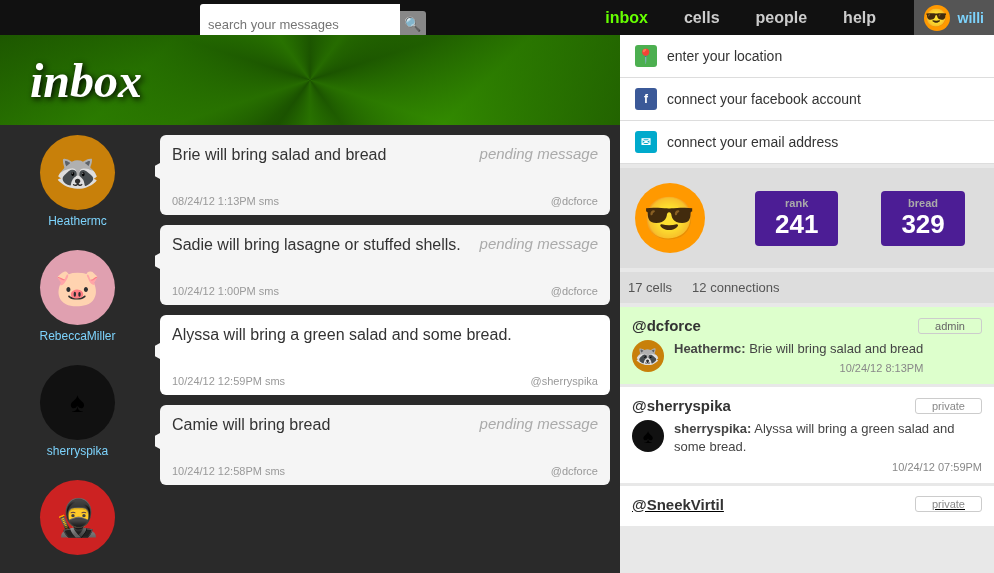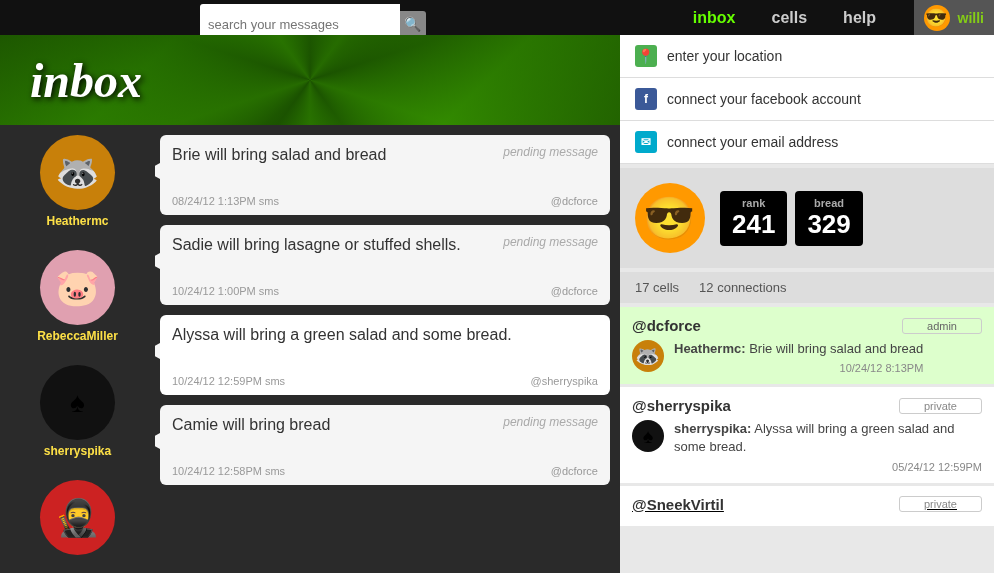--- a/index.html
+++ b/index.html
@@ -74,21 +74,21 @@
       cursor: pointer;
     }
     #user-avatar {
       width: 26px; height: 26px;
       border-radius: 50%;
       background: #f90;
       overflow: hidden;
       display: flex; align-items: center; justify-content: center;
       font-size: 18px;
     }
-    #user-name { color: #84cc16; font-size: 14px; font-weight: bold; }
+    #user-name { color: #7dd3fc; font-size: 14px; font-weight: bold; }
 
     
     #main {
       display: flex;
       height: 538px;
     }
 
     
     #left-panel {
       width: 620px;
@@ -149,25 +149,24 @@
     .avatar-circle {
       width: 75px;
       height: 75px;
       border-radius: 50%;
       overflow: hidden;
       background: #444;
       display: flex; align-items: center; justify-content: center;
       font-size: 36px;
     }
     .avatar-name {
-      color: #fde047;
+      color: #7dd3fc;
       font-size: 12px;
       margin-top: 4px;
       text-align: center;
-      font-weight: bold;
     }
 
     #messages-list {
       flex: 1;
       display: flex;
       flex-direction: column;
       gap: 0;
       padding: 10px 10px 0 5px;
       overflow: hidden;
     }
@@ -188,21 +187,21 @@
       position: absolute;
       left: -14px;
       top: 28px;
       border-width: 8px 14px 8px 0;
       border-style: solid;
       border-color: transparent #f5f5f5 transparent transparent;
     }
     .message-bubble.highlighted { background: #fff; }
     .msg-header { display: flex; justify-content: space-between; align-items: flex-start; }
     .msg-text { font-size: 16px; color: #333; line-height: 1.3; flex: 1; }
-    .msg-status { font-size: 12px; color: #aaa; font-style: italic; white-space: nowrap; margin-left: 16px; text-align: center; }
+    .msg-status { font-size: 15px; color: #aaa; font-style: italic; white-space: nowrap; margin-left: 16px; text-align: center; }
     .msg-footer { display: flex; justify-content: space-between; align-items: center; margin-top: 4px; }
     .msg-time { font-size: 11px; color: #999; }
     .msg-author { font-size: 11px; color: #999; }
 
     
     #right-panel {
       width: 374px;
       background: #e8e8e8;
       overflow-y: auto;
       overflow-x: hidden;
@@ -251,33 +250,34 @@
       background: #f90;
       display: flex; align-items: center; justify-content: center;
       font-size: 42px;
       flex-shrink: 0;
     }
     #profile-stats {
       display: flex;
       gap: 8px;
     }
     .stat-box {
-      background: #000000;
+      background: #4c1d95;
       color: #fff;
-      padding: 6px 12px;
+      padding: 6px 20px;
       border-radius: 4px;
       text-align: center;
+      margin-left: 35px;
     }
     .stat-label { font-size: 11px; color: #aaa; font-weight: bold; }
     .stat-value { font-size: 26px; font-weight: bold; color: #fff; }
 
     #profile-bottom {
       display: flex;
       gap: 20px;
-      padding: 8px 15px;
+      padding: 8px 8px;
       background: #ddd;
       font-size: 13px;
       color: #555;
       margin-bottom: 4px;
     }
 
     
     .cell-item {
       background: #fff;
       padding: 10px 12px;
@@ -288,21 +288,21 @@
     .cell-header {
       display: flex;
       justify-content: space-between;
       align-items: center;
       margin-bottom: 6px;
     }
     .cell-handle { font-size: 15px; font-weight: bold; color: #333; }
     .cell-badge {
       font-size: 11px;
       color: #888;
-      padding: 1px 24px;
+      padding: 1px 16px;
       border: 1px solid #ccc;
       border-radius: 3px;
     }
     .cell-badge.admin-badge { color: #666; }
     .cell-content {
       display: flex;
       gap: 10px;
       align-items: flex-start;
     }
     .cell-avatar {
@@ -323,20 +323,21 @@
 <div id="top-nav">
   <div id="search-container">
     <input id="search-input" type="text" placeholder="search your messages" style="">
     <button id="search-btn">
       <span>🔍</span>
     </button>
   </div>
   <div id="nav-links">
     <span class="nav-link active">inbox</span>
     <span class="nav-link">cells</span>
+    <span class="nav-link">people</span>
     <span class="nav-link">help</span>
   </div>
   <div id="user-area">
     <div id="user-avatar">😎</div>
     <span id="user-name">willi</span>
   </div>
 </div>
 
 <div id="main">
 
@@ -473,21 +474,21 @@
         <span class="cell-handle">@sherryspika</span>
         <span class="cell-badge">private</span>
       </div>
       <div class="cell-content">
         <div class="cell-avatar" style="background:#111;font-size:20px;">♠</div>
         <div>
           <div class="cell-text">
             <span class="cell-username">sherryspika:</span>
             <span>Alyssa will bring a green salad and some bread.</span>
           </div>
-          <div class="cell-timestamp">05/24/12 12:59PM</div>
+          <div class="cell-timestamp">10/24/12 07:59PM</div>
         </div>
       </div>
     </div>
 
     <div class="cell-item" style="overflow:hidden; max-height:40px;text-decoration:underline;">
       <div class="cell-header">
         <span class="cell-handle">@SneekVirtil</span>
         <span class="cell-badge">private</span>
       </div>
     </div>

